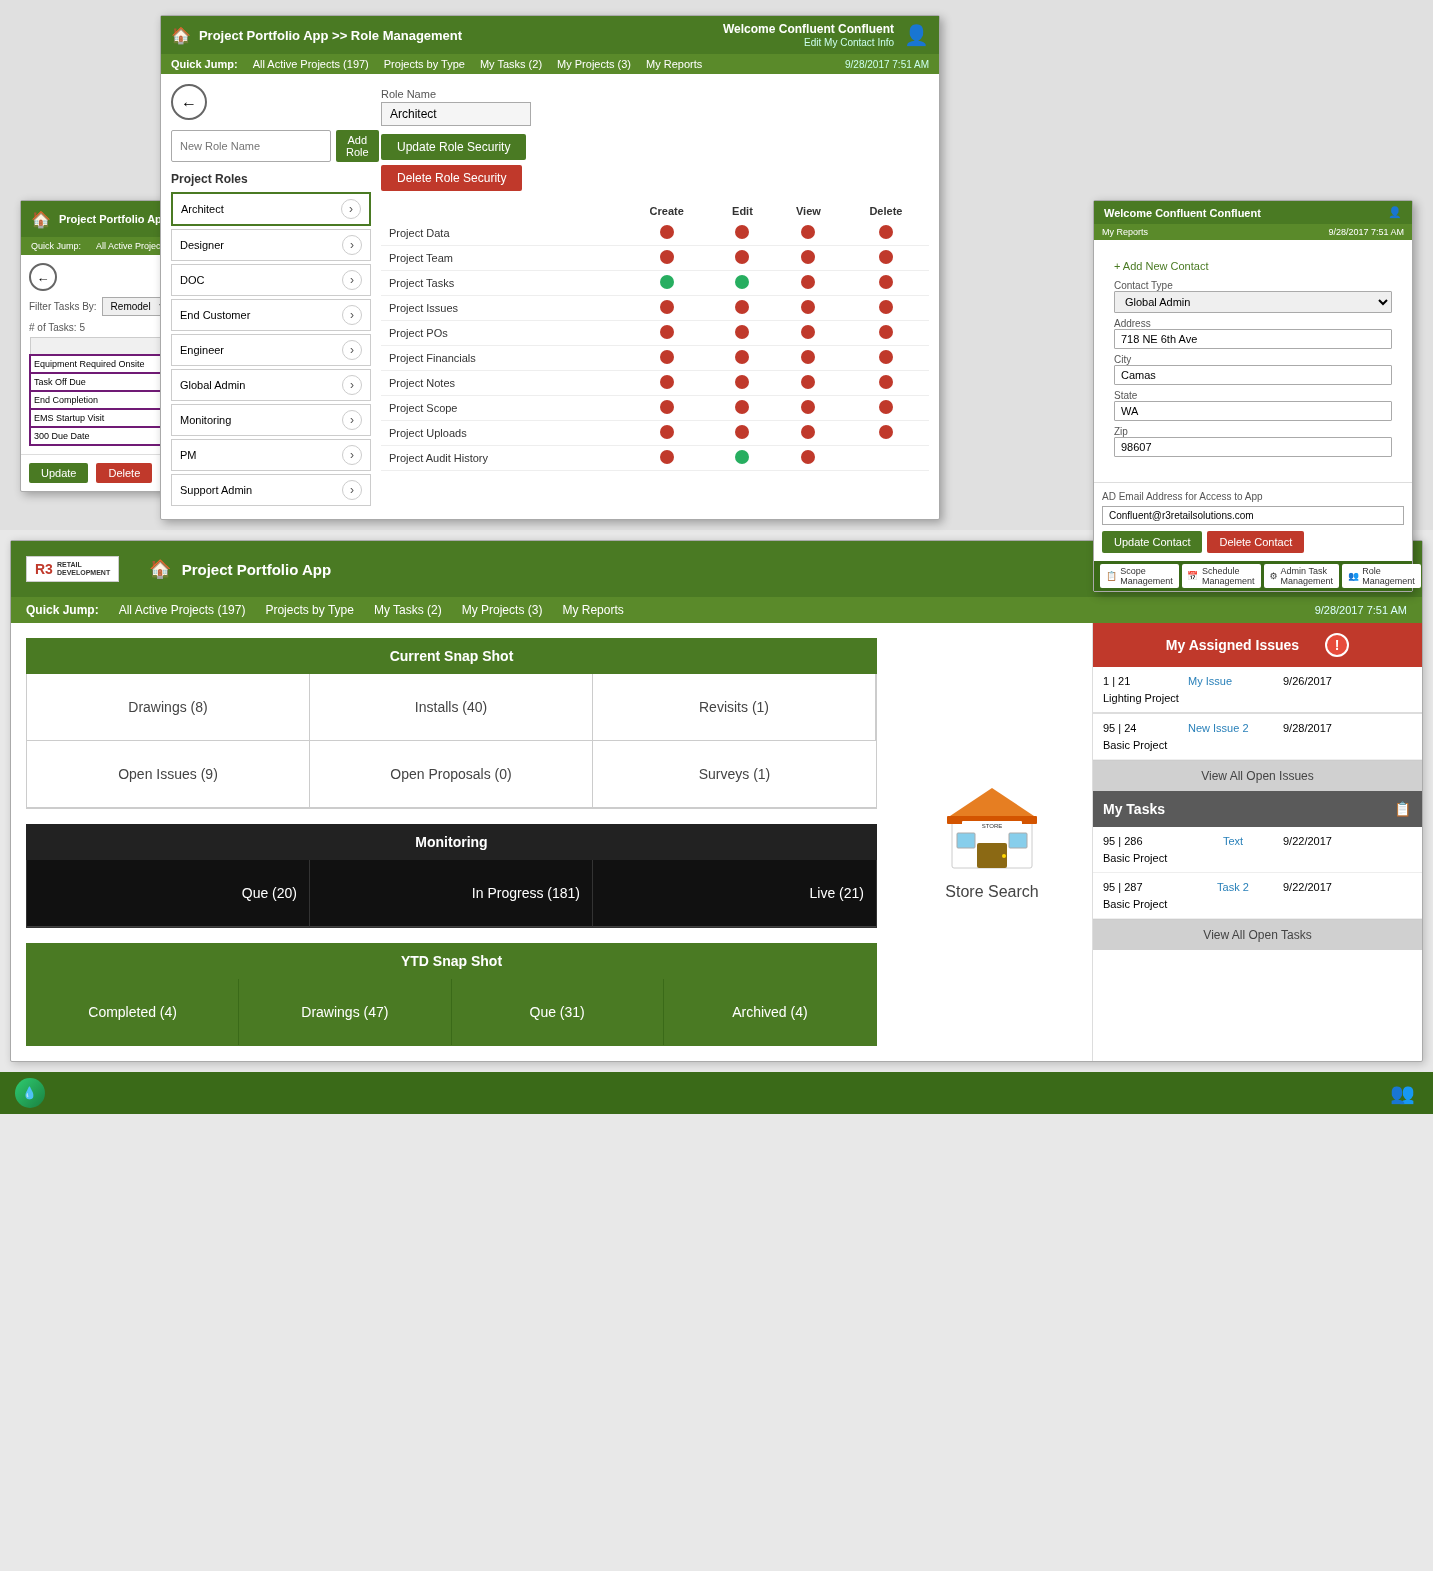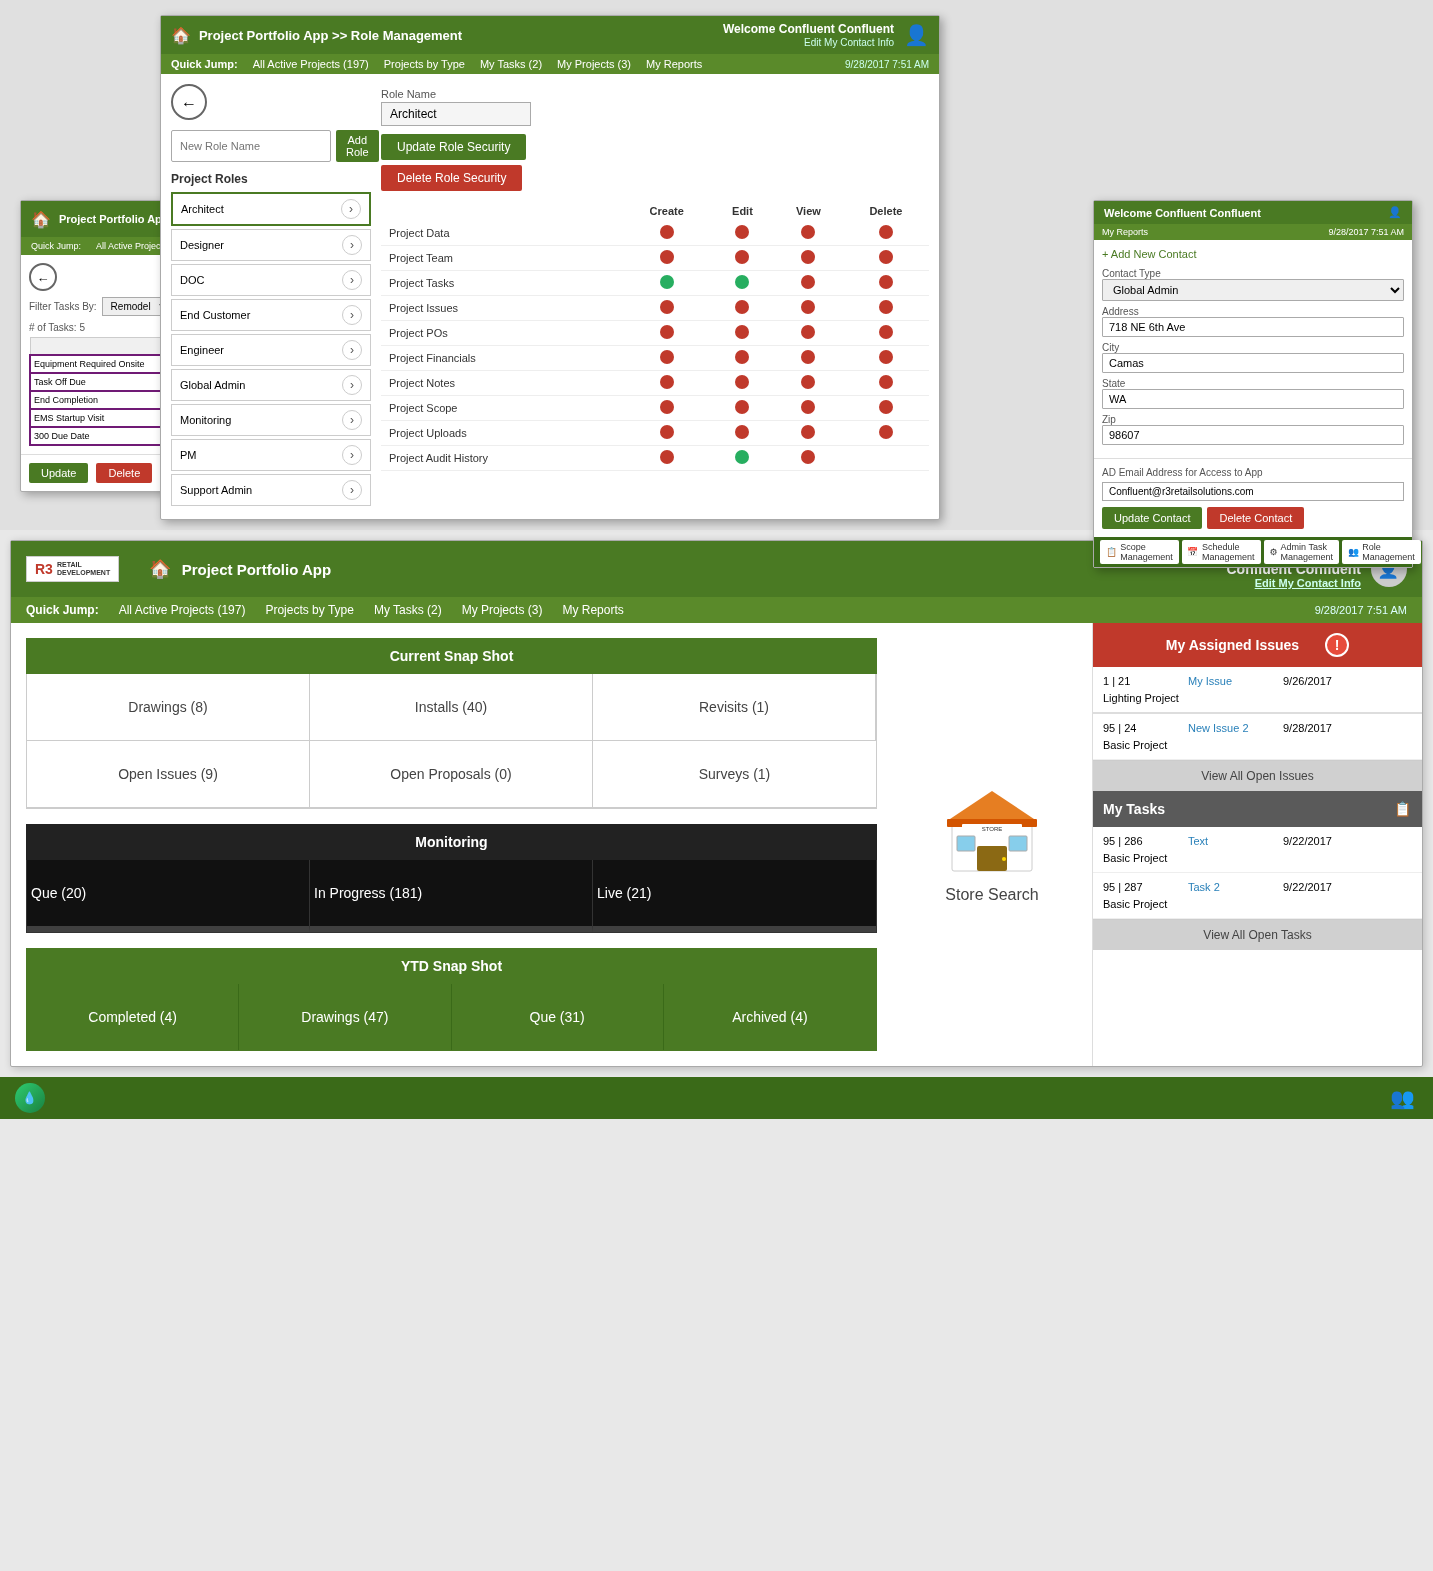--- a/index.html
+++ b/index.html
@@ -267,21 +267,21 @@
     .contacts-nav {
       background: #5a8a2a;
       display: flex;
       align-items: center;
       padding: 3px 8px;
       font-size: 9px;
       color: #fff;
       justify-content: space-between;
     }
     .contacts-body {
-      padding: 8px;
+      padding: 20px;
       font-size: 10px;
     }
     .add-contact-row {
       display: flex;
       align-items: center;
       gap: 5px;
       margin-bottom: 8px;
       font-size: 11px;
       color: #4a7a23;
       cursor: pointer;
@@ -450,27 +450,27 @@
       margin-bottom: 0;
     }
     .grid-3col-dark {
       display: grid;
       grid-template-columns: 1fr 1fr 1fr;
       border: 1px solid #333;
       border-top: none;
       margin-bottom: 15px;
     }
     .grid-cell-dark {
-      padding: 25px 4px;
-      text-align: left;
+      padding: 25px 12px;
+      text-align: right;
       font-size: 14px;
       color: #fff;
       background: #111;
       border-right: 1px solid #333;
-      border-bottom: 6px solid #404040;
+      border-bottom: 1px solid #404040;
     }
     .grid-cell-dark:last-child { border-right: none; }
 
     .section-header-green2 {
       background: #4a7a23;
       color: #fff;
       text-align: center;
       padding: 10px;
       font-size: 14px;
       font-weight: bold;
@@ -570,21 +570,21 @@
     }
     .task-row {
       display: grid;
       grid-template-columns: 80px 90px 1fr;
       padding: 8px 10px;
       font-size: 11px;
       border-bottom: 1px solid #eee;
       align-items: center;
       gap: 5px;
     }
-    .task-row a { color: #2980b9; text-decoration: none; }
+    .task-row a { color: #2980b9; text-decoration: none; text-align: center; }
 
     
     .footer-bar {
       background: #3a6a18;
       display: flex;
       align-items: center;
       justify-content: space-between;
       padding: 6px 15px;
       margin-top: 10px;
     }

